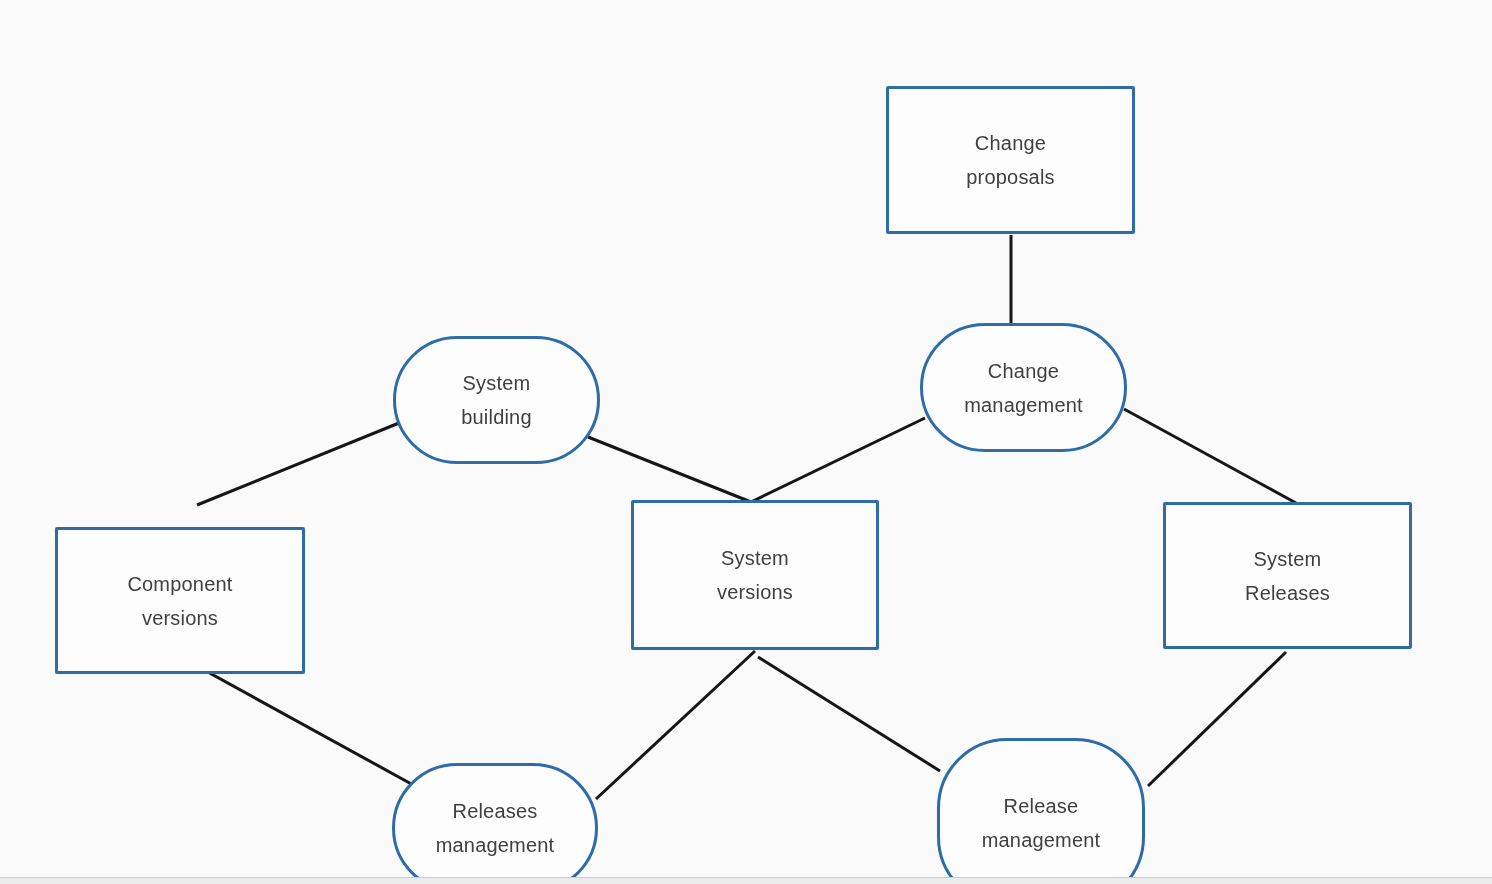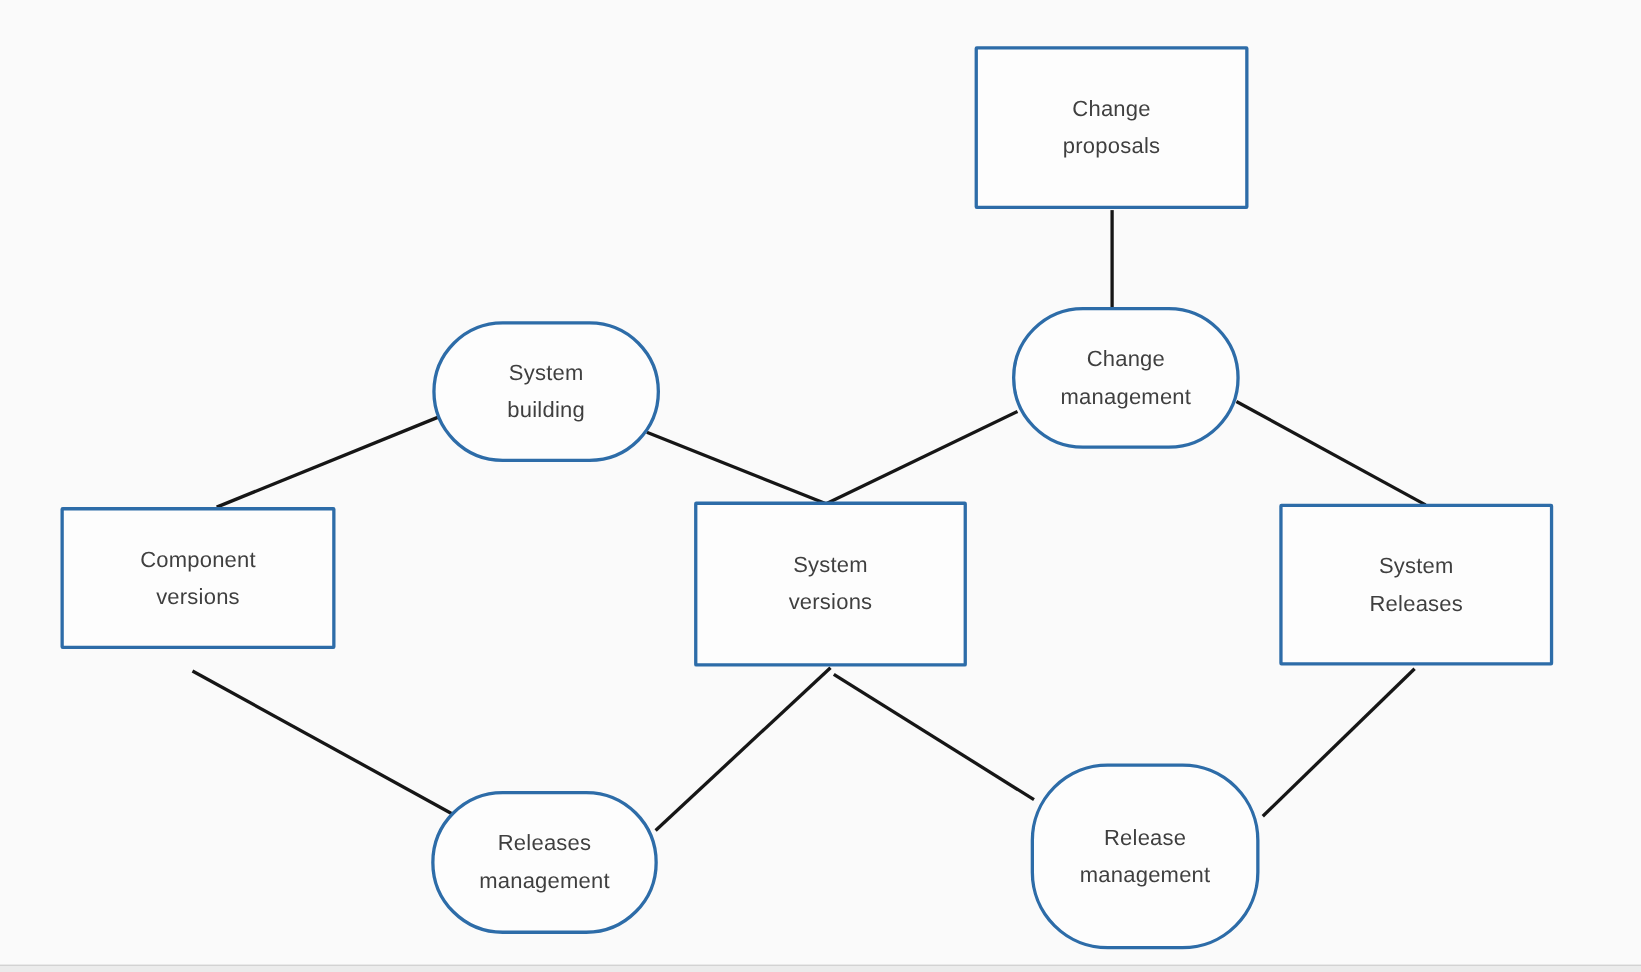--- a/index.html
+++ b/index.html
@@ -9,21 +9,21 @@
     --bg:#fafafa;
     --fill:#fdfdfd;
   }
   *{margin:0;padding:0;box-sizing:border-box;}
   html,body{width:1492px;height:884px;overflow:hidden;}
   body{
     position:relative;
     background:var(--bg);
     font-family:"Liberation Sans", sans-serif;
   }
-  .canvas{position:absolute;inset:0;}
+  .canvas{position:absolute;inset:0;margin-top:44px;}
   svg.edges{position:absolute;left:0;top:0;z-index:1;}
   svg.edges line{stroke:var(--edge);stroke-width:3;stroke-linecap:butt;}
   .node{
     position:absolute;
     z-index:2;
     display:flex;
     align-items:center;
     justify-content:center;
     border:3px solid var(--blue);
     background:var(--fill);
@@ -72,21 +72,21 @@
   <div class="node stadium" style="left:393px;top:292px;width:207px;height:128px">
     <span class="label">System
 building</span>
   </div>
 
   <div class="node stadium" style="left:920px;top:279px;width:207px;height:129px">
     <span class="label">Change
 management</span>
   </div>
 
-  <div class="node rect" style="left:55px;top:461px;width:250px;height:129px">
+  <div class="node rect" style="left:55px;top:483px;width:250px;height:147px">
     <span class="label">Component
 versions</span>
   </div>
 
   <div class="node rect" style="left:631px;top:456px;width:248px;height:150px">
     <span class="label">System
 versions</span>
   </div>
 
   <div class="node rect" style="left:1163px;top:458px;width:249px;height:147px">

